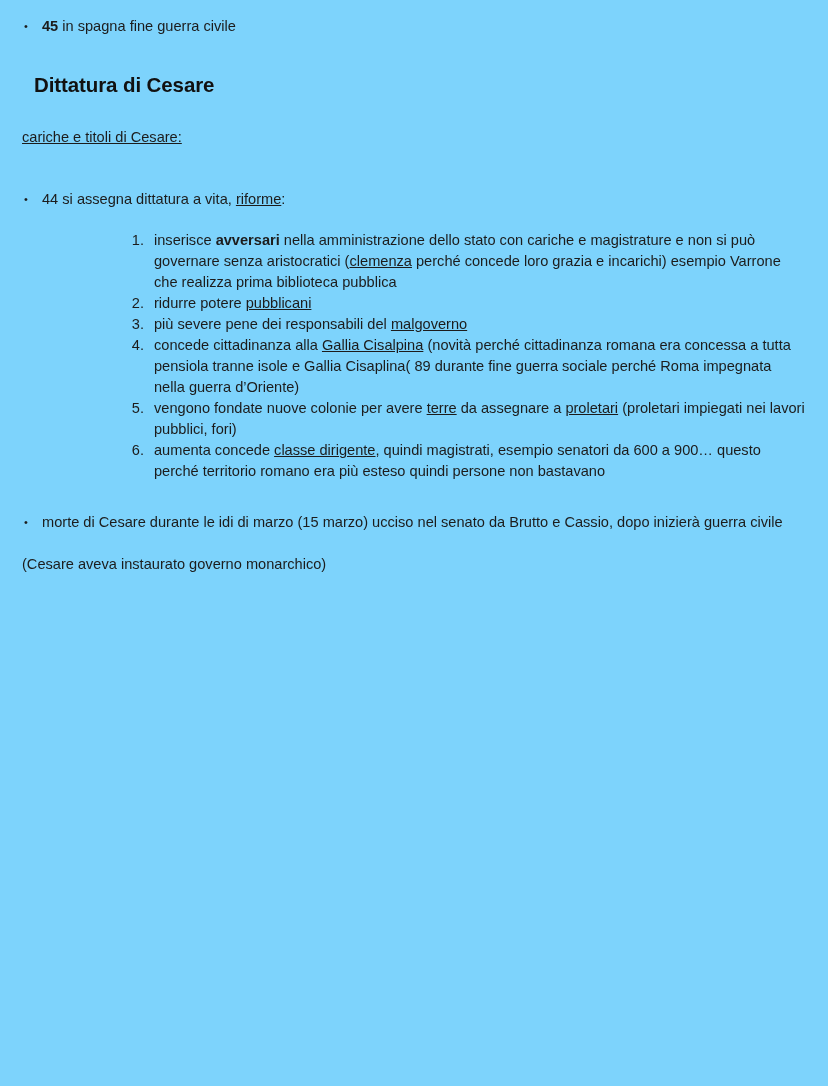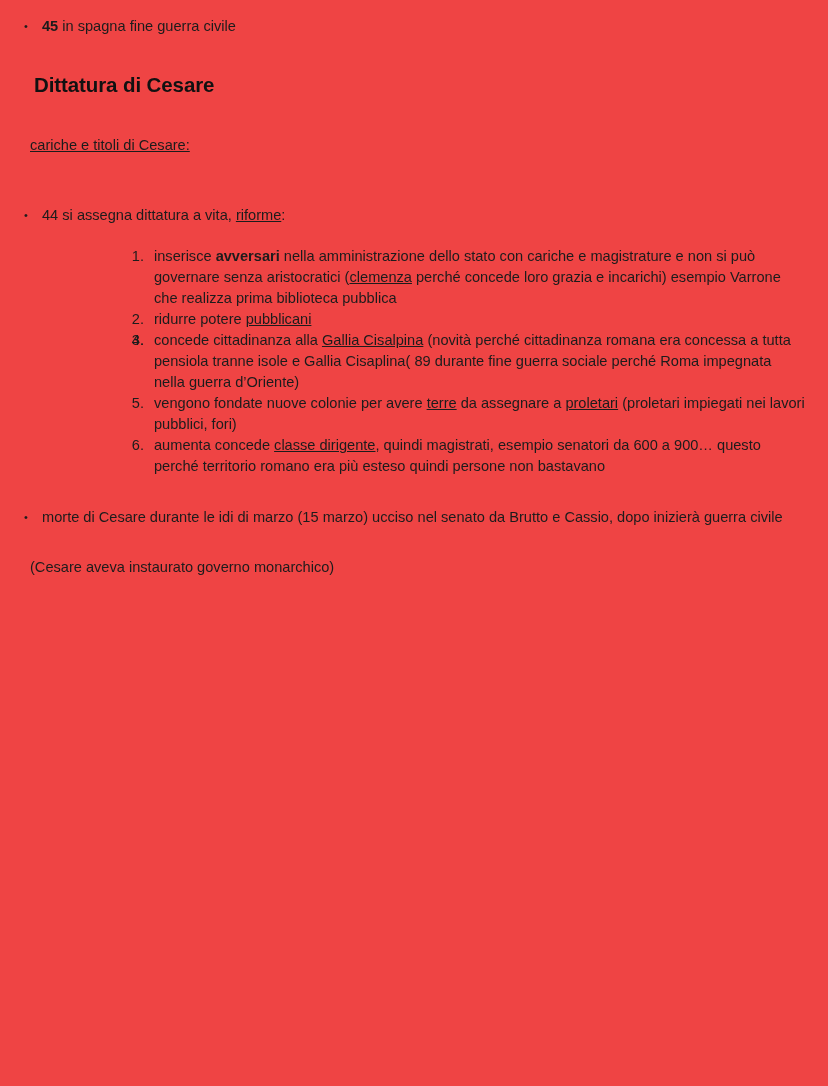--- a/index.html
+++ b/index.html
@@ -12,31 +12,31 @@
     height: 1086px;
     font-family: "Liberation Sans", sans-serif;
     color: #1c1c1c;
     -webkit-font-smoothing: antialiased;
   }
 
   .page {
     position: relative;
     width: 828px;
     height: 1086px;
-    background: #ef4444;
+    background: #7dd3fc;
     box-sizing: border-box;
     padding: 16px 22px 0 22px;
   }
 
   
   .para {
     font-size: 14.6px;
     line-height: 21px;
     color: #1c1c1c;
-    margin: 8px;
+    margin: 0;
   }
 
   
   .bullets {
     list-style: none;
     margin: 0;
     padding: 0;
   }
   .bullets > li {
     position: relative;
@@ -139,21 +139,21 @@
 
     <li>
       <span class="num">1.</span><span><span>inserisce </span><b>avversari</b><span> nella amministrazione dello stato con cariche e magistrature e non si può governare senza aristocratici (</span><u>clemenza</u><span> perché concede loro grazia e incarichi) esempio Varrone che realizza prima biblioteca pubblica</span></span>
     </li>
 
     <li>
       <span class="num">2.</span><span><span>ridurre potere </span><u>pubblicani</u><span></span></span>
     </li>
 
     <li>
-      <span class="num">3.</span>
+      <span class="num">3.</span><span><span> più severe pene dei responsabili del </span><u>malgoverno</u><span></span></span>
     </li>
 
     <li>
       <span class="num">4.</span><span><span>concede cittadinanza alla </span><u>Gallia Cisalpina</u><span> (novità perché cittadinanza romana era concessa a tutta pensiola tranne isole e Gallia Cisaplina( 89 durante fine guerra sociale perché Roma impegnata nella guerra d’Oriente)</span></span>
     </li>
 
     <li>
       <span class="num">5.</span><span><span>vengono fondate nuove colonie per avere </span><u>terre</u><span> da assegnare a </span><u>proletari</u><span> (proletari impiegati nei lavori pubblici, fori)</span></span>
     </li>
 

